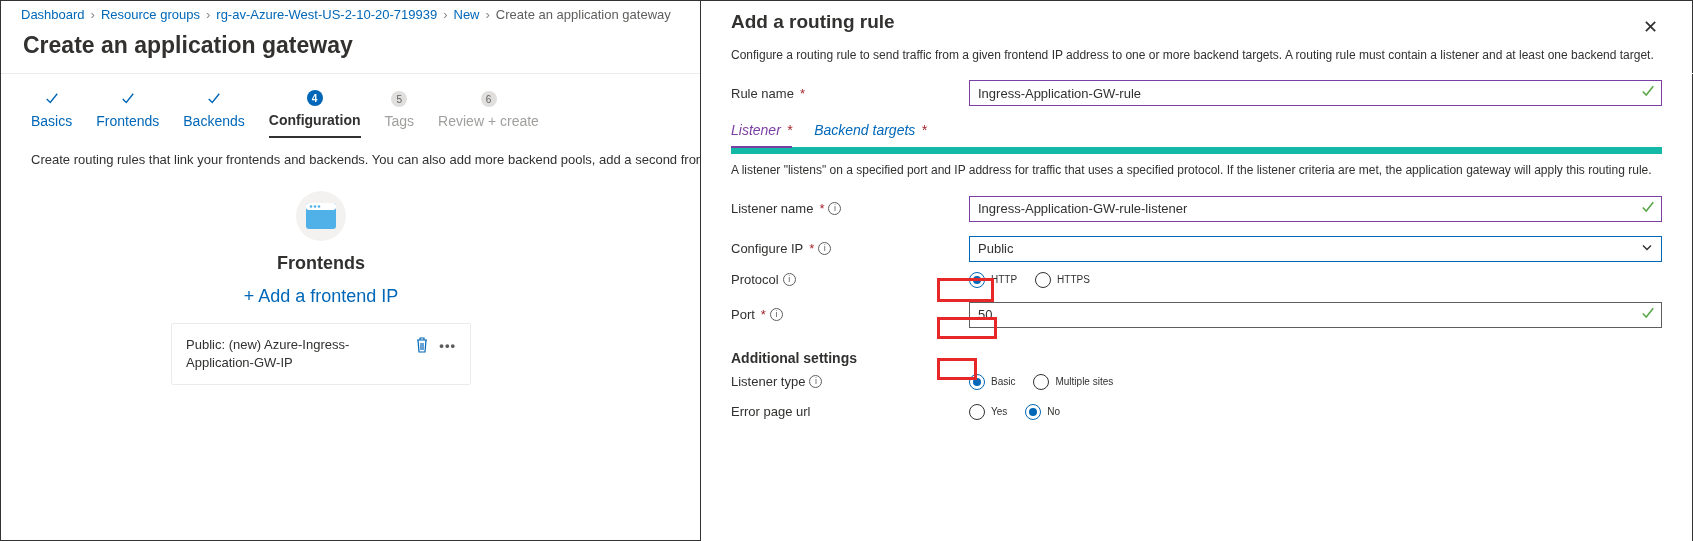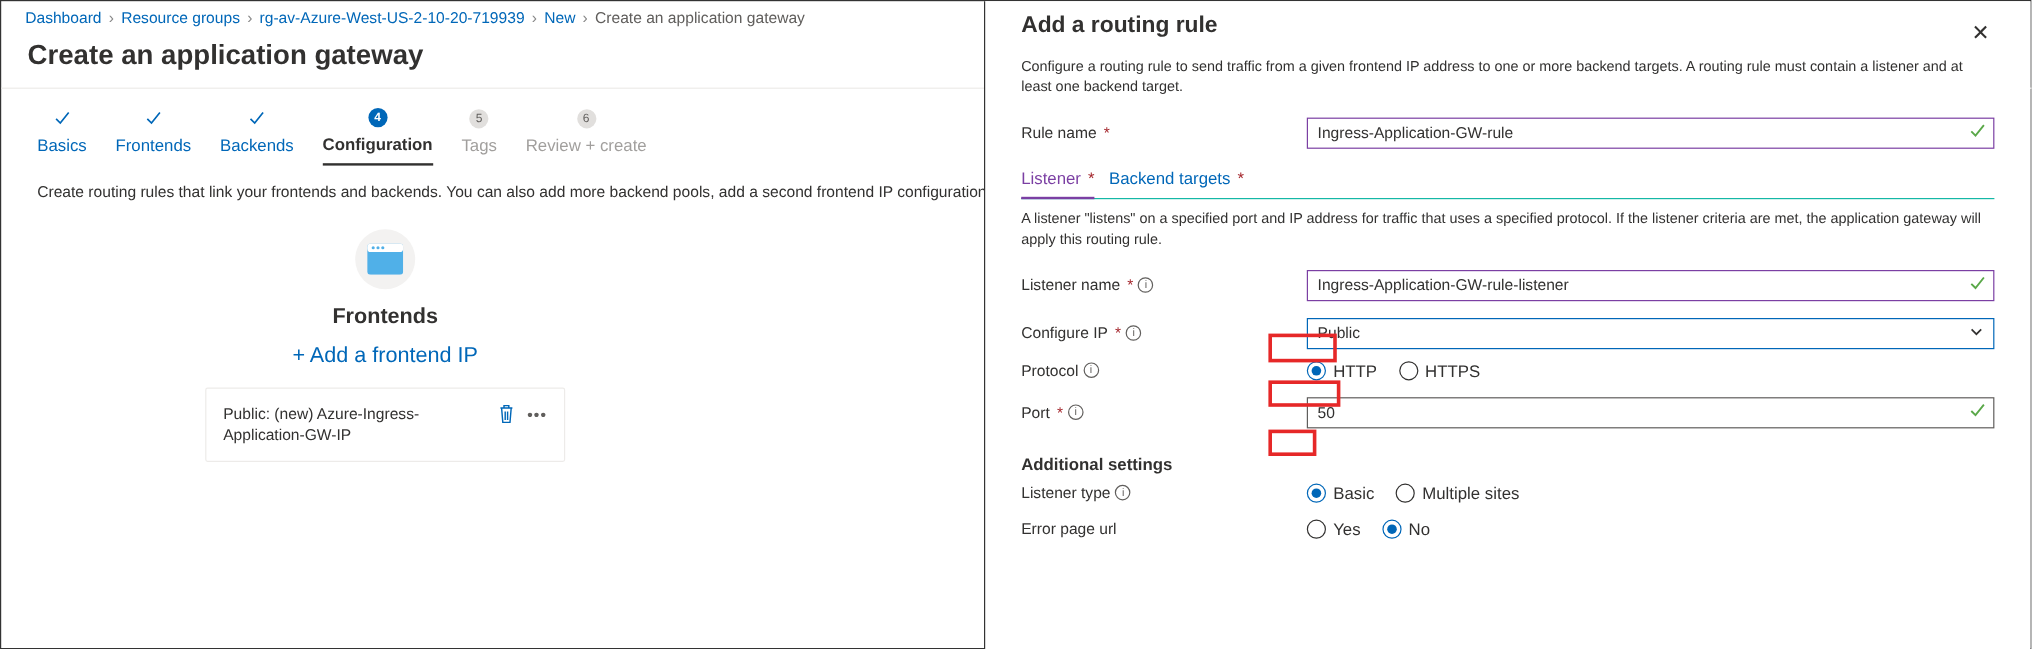--- a/index.html
+++ b/index.html
@@ -157,21 +157,21 @@
 
   
   .svg-browser rect { fill: #50b0e8; }
   .svg-browser .bar { fill: #fff; }
 
   
   .panel {
     position: absolute;
     right: 0;
     top: 0;
-    width: 872px;
+    width: 992px;
     height: 541px;
     background: #fff;
     border-left: 1px solid #333;
     padding: 10px 30px 0 30px;
     overflow: hidden;
   }
   .panel-header {
     display: flex;
     justify-content: space-between;
     align-items: center;
@@ -242,21 +242,21 @@
   .select-wrap .chev {
     position: absolute; right: 8px; top: 50%;
     transform: translateY(-50%);
     color: #323130;
   }
 
   .radio-group { display: flex; gap: 18px; align-items: center; }
   .radio {
     display: flex; align-items: center; gap: 6px;
     cursor: pointer;
-    font-size: 14px;
+    font-size: 10px;
   }
   .radio .dot {
     width: 16px; height: 16px;
     border: 1px solid #323130;
     border-radius: 50%;
     display: inline-flex;
     align-items: center; justify-content: center;
   }
   .radio.selected .dot { border-color: #0067b8; }
   .radio.selected .dot::after {
@@ -267,23 +267,24 @@
   }
 
   .section-head {
     font-size: 14px;
     font-weight: 600;
     margin: 22px 0 8px 0;
   }
 
   .inner-tabs {
     display: flex;
-    gap: 12px;
+    gap: 22px;
     margin: 10px 0 4px 0;
-    border-bottom: 1px solid #14b8a6;
+    border-bottom: 7px solid #14b8a6;
+    font-style: italic;
   }
   .inner-tabs .itab {
     font-size: 14px;
     padding: 6px 0 8px 0;
     cursor: pointer;
   }
   .inner-tabs .itab.active {
     color: #7b3fa3;
     border-bottom: 2px solid #7b3fa3;
     margin-bottom: -1px;

